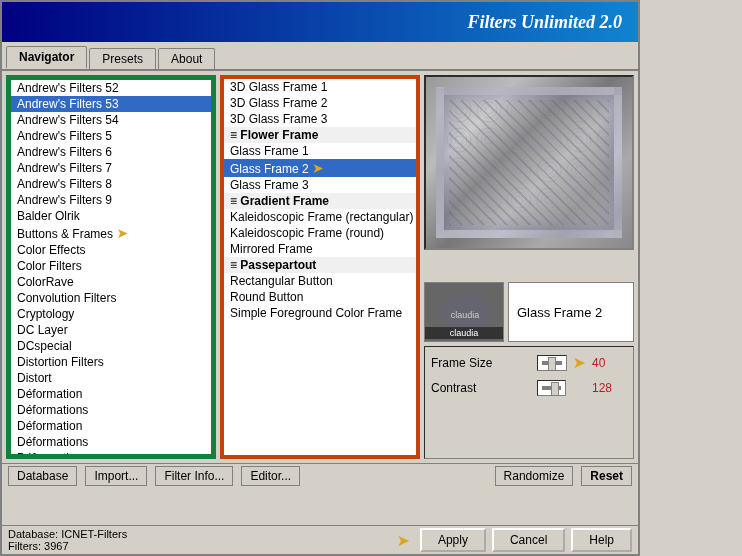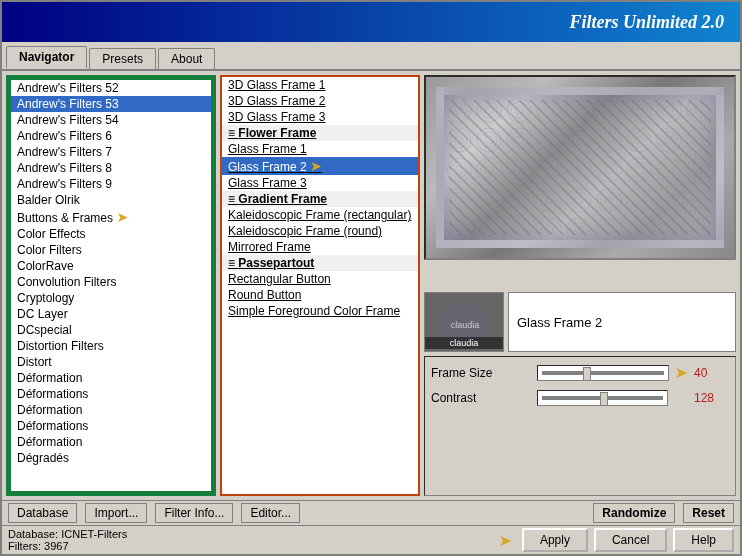--- a/index.html
+++ b/index.html
@@ -6,21 +6,21 @@
     body {
       font-family: 'Arial', sans-serif;
       font-size: 12px;
       background: #d4d0c8;
       width: 742px;
       height: 556px;
       overflow: hidden;
     }
 
     .window {
-      width: 742px;
+      width: 640px;
       height: 556px;
       background: #d4d0c8;
       border: 2px solid #808080;
       display: flex;
       flex-direction: column;
     }
 
     
     .title-bar {
       background: linear-gradient(to right, #000080, #1084d0);
@@ -94,23 +94,22 @@
     .left-list-item.selected {
       background: #316ac5;
       color: #fff;
     }
 
     
     .middle-panel {
       width: 200px;
       display: flex;
       flex-direction: column;
-      border: 2px solid #c2410c;
+      border: 4px solid #c2410c;
       background: #0369a1;
-      text-decoration: underline;
     }
     .middle-list {
       flex: 1;
       overflow-y: auto;
       background: #fff;
     }
     .middle-list-item {
       padding: 1px 6px;
       cursor: pointer;
       white-space: nowrap;
@@ -290,20 +289,21 @@
     }
 
     
     .status-bar {
       display: flex;
       align-items: center;
       padding: 2px 6px;
       background: #d4d0c8;
       border-top: 1px solid #808080;
       gap: 20px;
+      margin-top: 37px;
     }
     .status-item {
       font-size: 11px;
       color: #000;
     }
     .status-spacer {
       flex: 1;
     }
     .action-buttons {
       display: flex;
@@ -349,20 +349,21 @@
     <div class="tab">About</div>
   </div>
 
   <div class="main-content">
 
     <div class="left-panel">
       <div class="left-list">
         <div class="left-list-item">Andrew's Filters 52</div>
         <div class="left-list-item selected">Andrew's Filters 53</div>
         <div class="left-list-item">Andrew's Filters 54</div>
+        <div class="left-list-item">Andrew's Filters 5</div>
         <div class="left-list-item">Andrew's Filters 6</div>
         <div class="left-list-item">Andrew's Filters 7</div>
         <div class="left-list-item">Andrew's Filters 8</div>
         <div class="left-list-item">Andrew's Filters 9</div>
         <div class="left-list-item">Balder Olrik</div>
         <div class="left-list-item">Buttons &amp; Frames <span style="color:#DAA520;font-size:14px;">➤</span></div>
         <div class="left-list-item">Color Effects</div>
         <div class="left-list-item">Color Filters</div>
         <div class="left-list-item">ColorRave</div>
         <div class="left-list-item">Convolution Filters</div>
@@ -460,21 +461,21 @@
       </div>
     </div>
   </div>
 
   <div class="bottom-toolbar">
     <button class="toolbar-btn">Database</button>
     <button class="toolbar-btn">Import...</button>
     <button class="toolbar-btn">Filter Info...</button>
     <button class="toolbar-btn">Editor...</button>
     <div class="toolbar-spacer"></div>
-    <button class="toolbar-btn" style="text-decoration:none;font-weight:bold;">Randomize</button>
+    <button class="toolbar-btn" style="text-decoration:none;font-weight:normal;">Randomize</button>
     <button class="toolbar-btn" style="text-decoration:none;font-weight:bold;">Reset</button>
   </div>
 
   <div class="status-bar">
     <div>
       <div class="status-item">Database:  ICNET-Filters</div>
       <div class="status-item">Filters:     3967</div>
     </div>
     <div class="status-spacer"></div>
     <div class="action-buttons">

